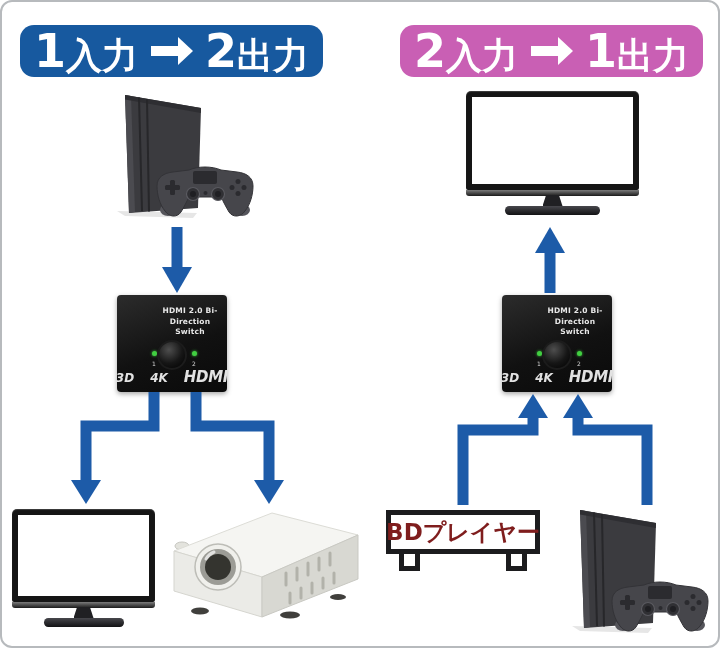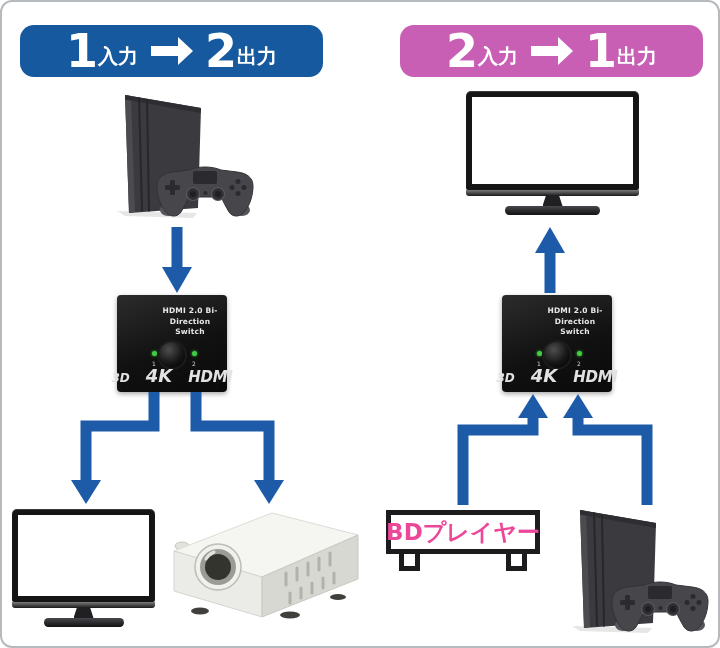--- a/index.html
+++ b/index.html
@@ -10,21 +10,21 @@
   }
 
   
   .badge{
     position:absolute;top:23px;height:52px;width:303px;border-radius:14px;
     display:flex;align-items:center;justify-content:center;color:#fff;
   }
   .badge-blue{left:18px;background:#17599f;}
   .badge-pink{left:398px;background:#c95fb4;}
   .badge .num{font-size:46px;font-weight:bold;line-height:1;}
-  .badge .kanji{font-size:20px;font-weight:bold;line-height:1;margin-top:9px;}
+  .badge .kanji{font-size:36px;font-weight:bold;line-height:1;margin-top:9px;}
   .arrow-glyph{position:relative;width:45px;height:30px;margin:0 11px;}
   .arrow-glyph::before{content:"";position:absolute;left:2px;top:10px;width:27px;height:10px;background:#fff;}
   .arrow-glyph::after{content:"";position:absolute;left:29px;top:1px;width:0;height:0;
     border-left:15px solid #fff;border-top:14px solid transparent;border-bottom:14px solid transparent;}
 
   
   .hdmi-switch{
     position:absolute;width:110px;height:97px;border-radius:4px;
     background:linear-gradient(160deg,#2c2c2c 0%,#111 55%,#0a0a0a 100%);
     box-shadow:0 2px 5px rgba(0,0,0,.35);color:#e8e8e8;text-align:center;
@@ -37,38 +37,38 @@
     border:2px solid #1c1c1c;box-sizing:border-box;}
   .led-col{position:absolute;top:12px;width:12px;text-align:center;}
   .led-1{left:31px;}
   .led-2{left:71px;}
   .led-dot{display:block;width:5px;height:5px;border-radius:50%;background:#41cf41;
     box-shadow:0 0 3px #41cf41;margin:0 auto;}
   .led-num{display:block;font-size:6px;margin-top:4px;color:#d6d6d6;}
   .sw-logos{position:absolute;bottom:6px;left:0;right:0;display:flex;justify-content:center;
     align-items:baseline;gap:16px;font-weight:bold;font-style:italic;color:#e2e2e2;}
   .logo-3d{font-size:12px;}
-  .logo-4k{font-size:18px;}
+  .logo-4k{font-size:12px;}
   .logo-hdmi{font-size:15px;letter-spacing:-.3px;}
 
   
   .monitor{position:absolute;}
   .mon-frame{box-sizing:border-box;background:#151515;border-radius:5px 5px 2px 2px;padding:6px;
     box-shadow:inset 0 1px 1px rgba(255,255,255,.18);}
   .mon-screen{width:100%;height:100%;background:#fff;}
   .mon-chin{height:6px;background:linear-gradient(#7b7b7b,#1a1a1a);border-radius:0 0 3px 3px;}
   .mon-neck{width:20px;height:11px;background:#202023;margin:-1px auto 0;
     clip-path:polygon(18% 0,82% 0,100% 100%,0 100%);}
   .mon-base{height:9px;background:linear-gradient(#47474c,#121214);margin:0 auto;border-radius:5px/60%;}
 
   
   .bd-sign{position:absolute;left:384px;top:508px;width:154px;}
   .bd-board{box-sizing:border-box;height:44px;border:5px solid #1c1c1e;background:#fff;
     display:flex;align-items:center;justify-content:center;
-    font-size:23px;font-weight:bold;color:#ec4899;white-space:nowrap;}
+    font-size:23px;font-weight:bold;color:#7f1d1d;white-space:nowrap;}
   .bd-legs{display:flex;justify-content:space-between;padding:0 13px;}
   .bd-leg{width:21px;height:17px;box-sizing:border-box;border:5px solid #1c1c1e;border-top:none;background:#fff;}
 
   .abs{position:absolute;}
   .arrow-svg path{stroke:#1d5ba8;stroke-width:11;fill:none;}
   .arrow-svg polygon{fill:#1d5ba8;}
 </style>
 </head>
 <body>
 

